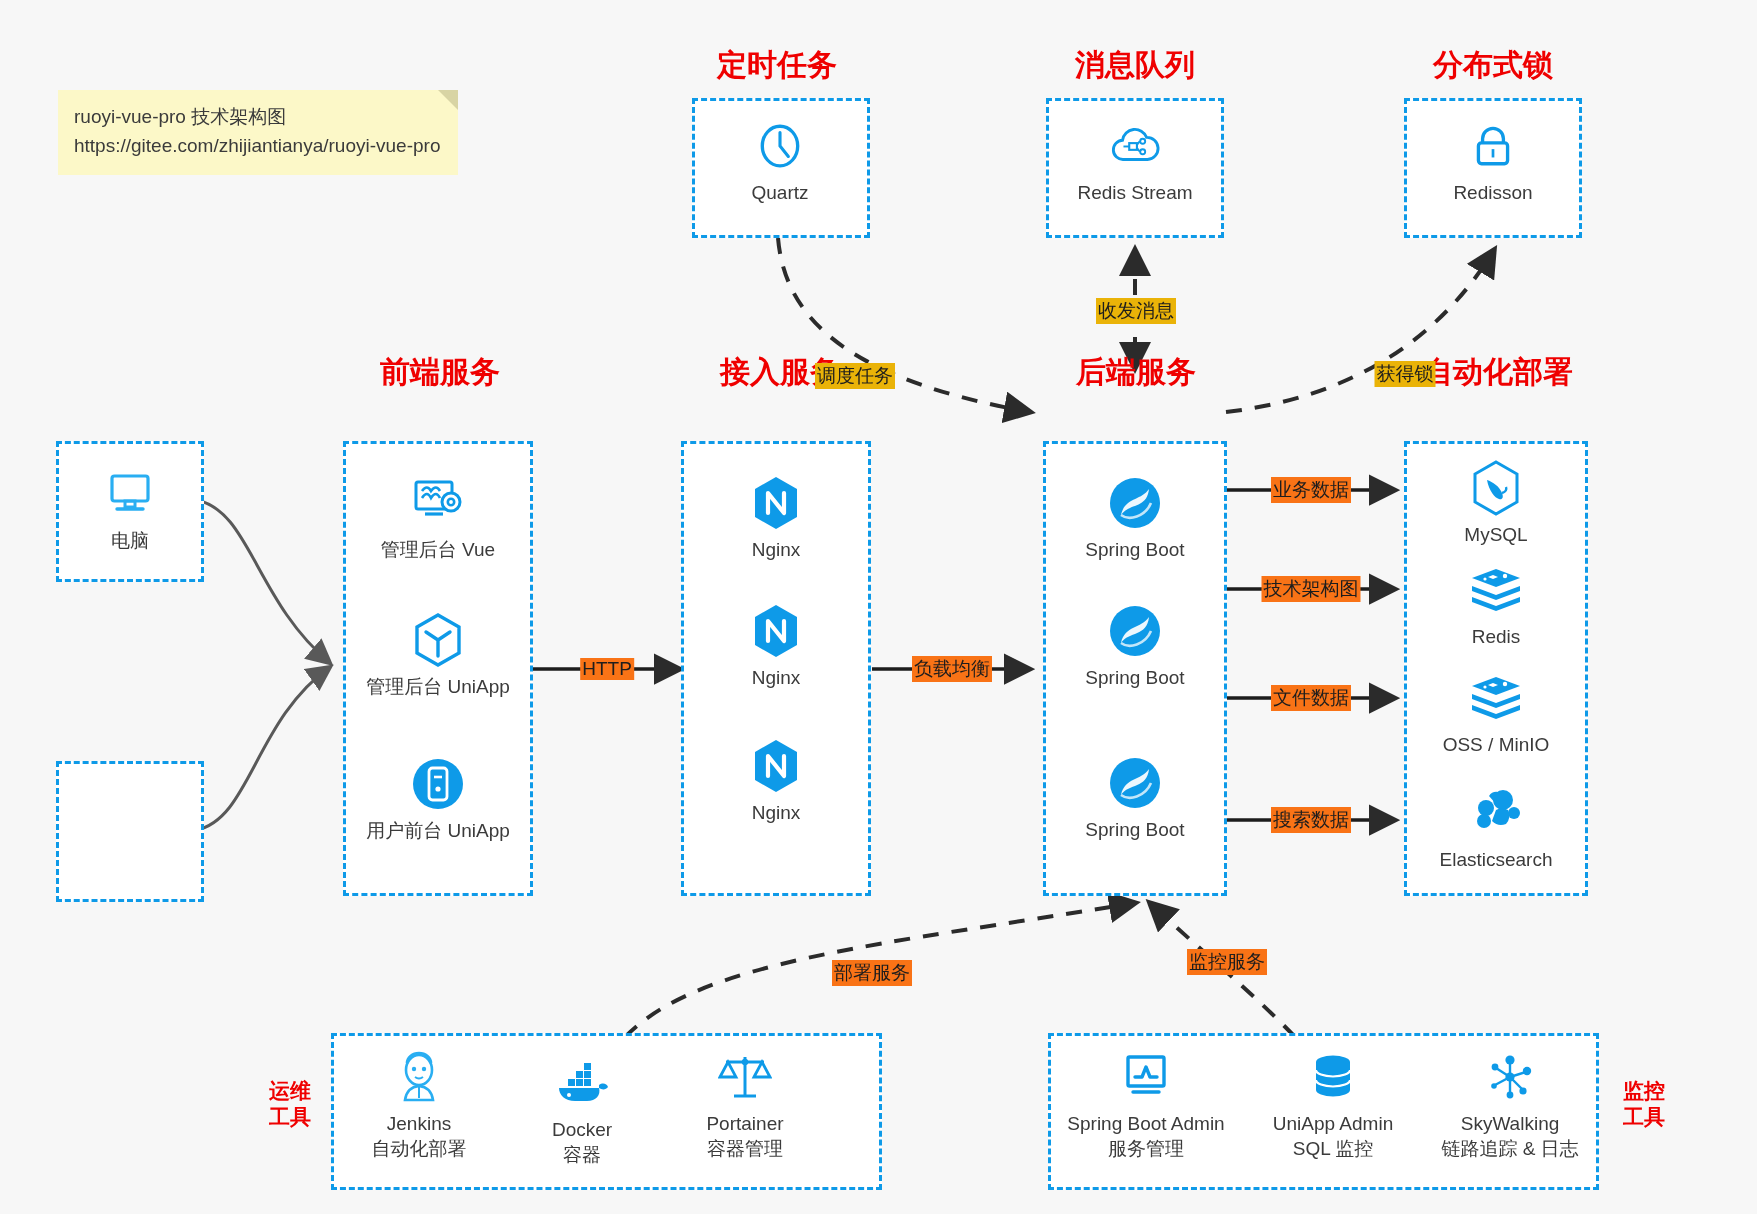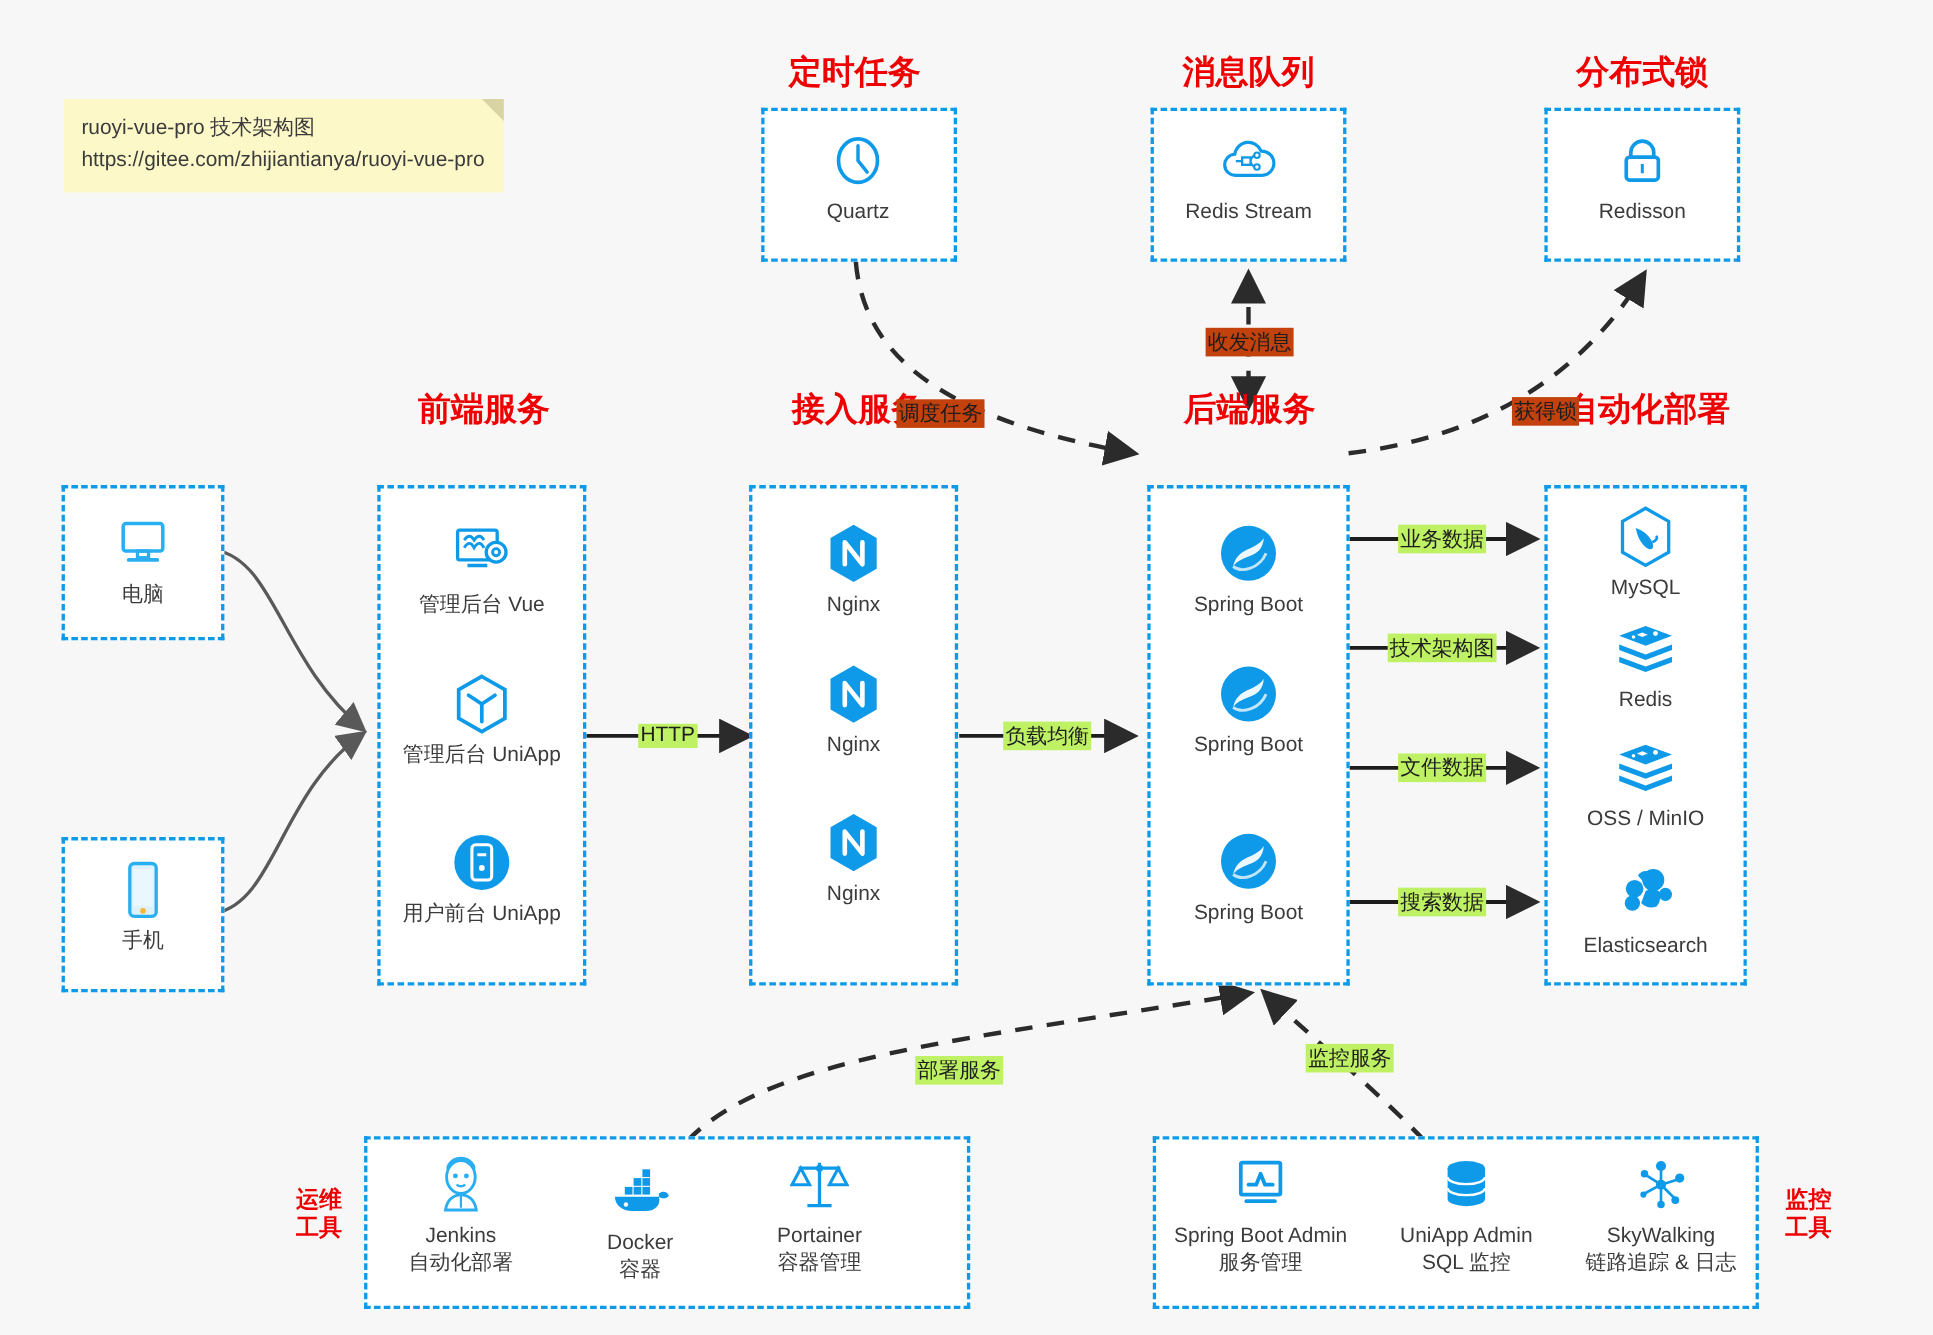--- a/index.html
+++ b/index.html
@@ -89,28 +89,28 @@
     font-size: 19px;
     color: #3b3b3b;
     text-align: center;
     line-height: 1.3;
     white-space: nowrap;
   }
 
   
   .elabel {
     position: absolute;
-    background: #bef264;
+    background: #f97316;
     font-size: 19px;
     color: #1d1d1d;
     padding: 0 2px;
     white-space: nowrap;
     transform: translate(-50%, -50%);
   }
-  .elabel.plain { background: #c2410c; }
+  .elabel.plain { background: #eab308; }
 </style>
 </head>
 <body>
 
 <div id="canvas">
 
   <svg id="wires" viewBox="0 0 1757 1214">
     <defs>
       <marker id="arrowSolid" markerWidth="9" markerHeight="9" refX="7.5" refY="4.5" orient="auto">
         <path d="M0,0 L9,4.5 L0,9 z" fill="#2b2b2b"></path>
@@ -202,30 +202,20 @@
       <svg width="52" height="48" viewBox="0 0 52 48">
         <rect x="8" y="6" width="36" height="25" rx="2.5" fill="none" stroke="#29aef2" stroke-width="3.2"></rect>
         <rect x="21" y="31" width="10" height="6" fill="none" stroke="#29aef2" stroke-width="3"></rect>
         <line x1="13" y1="39" x2="39" y2="39" stroke="#29aef2" stroke-width="3.4" stroke-linecap="round"></line>
       </svg>
     </div>
     <div class="lbl">电脑</div>
   </div>
 
   <div class="group" style="left:56px; top:761px; width:148px; height:141px;"></div>
-  <div class="node" style="left:50px; top:781px; width:160px;">
-    <div class="ico">
-      <svg width="36" height="54" viewBox="0 0 36 54">
-        <rect x="6" y="3" width="24" height="48" rx="4" fill="#ddf1fd" stroke="#29aef2" stroke-width="3"></rect>
-        <rect x="9" y="8" width="18" height="34" fill="#eaf7fe"></rect>
-        <circle cx="18" cy="46" r="2.6" fill="#f6b731"></circle>
-      </svg>
-    </div>
-    <div class="lbl">手机</div>
-  </div>
 
   <div class="group-title" style="left:350px; top:352px; width:180px;">前端服务</div>
   <div class="group" style="left:343px; top:441px; width:190px; height:455px;"></div>
   <div class="node" style="left:358px; top:475px;">
     <div class="ico">
       <svg width="56" height="52" viewBox="0 0 56 52">
         <rect x="6" y="5" width="36" height="27" rx="2" fill="none" stroke="#0e9ae8" stroke-width="3"></rect>
         <path d="M12 21 q5 -8 9 0 q5 -8 9 0" fill="none" stroke="#0e9ae8" stroke-width="2.6"></path>
         <path d="M12 14 q5 -7 9 0 q5 -7 9 0" fill="none" stroke="#0e9ae8" stroke-width="2.6"></path>
         <line x1="15" y1="37" x2="33" y2="37" stroke="#0e9ae8" stroke-width="3.2"></line>

